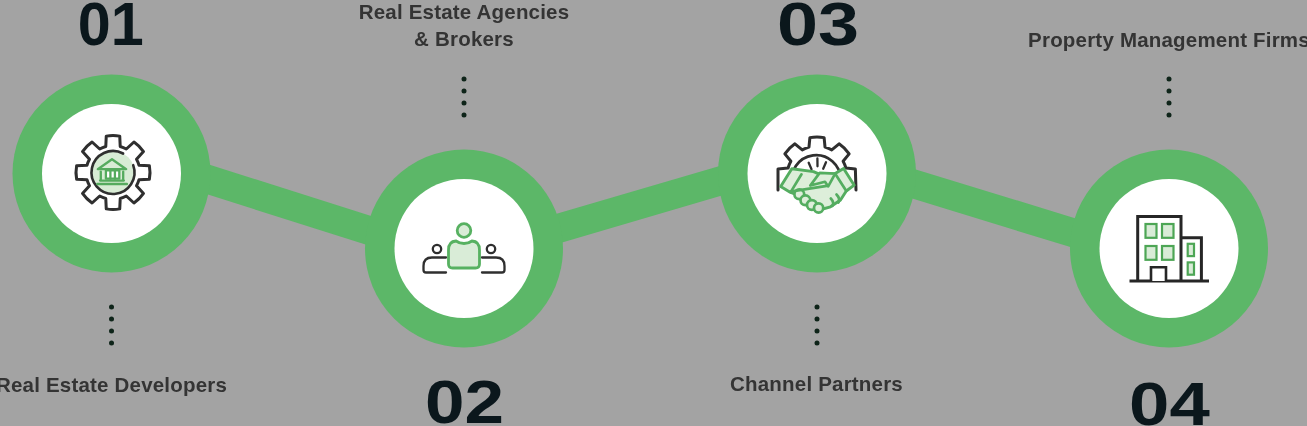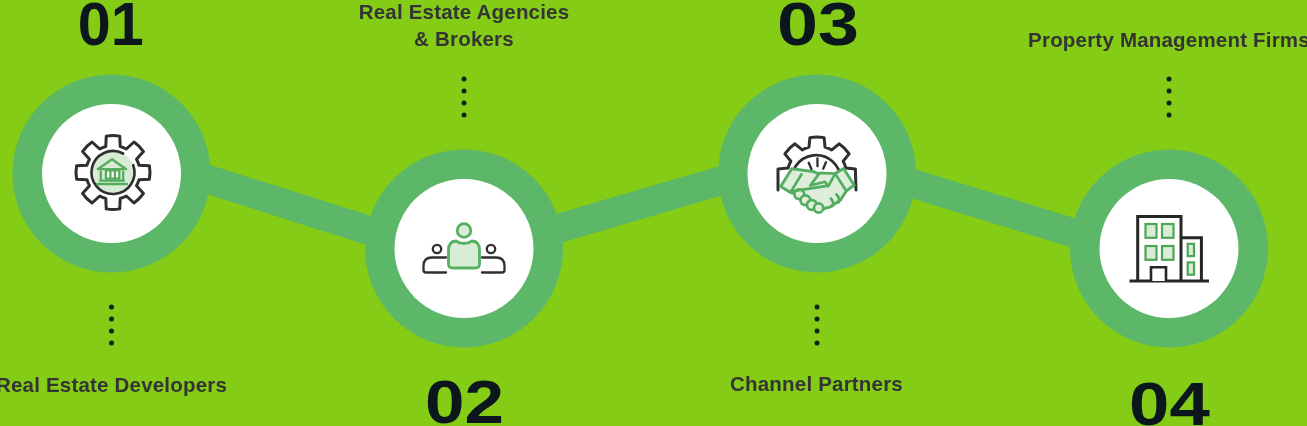--- a/index.html
+++ b/index.html
@@ -1,16 +1,16 @@
 <!DOCTYPE html>
 <html><head>
 <meta charset="utf-8">
 <style>
   html,body{margin:0;padding:0;background:#000;}
-  .stage{position:relative;width:1307px;height:426px;overflow:hidden;background:#84cc16;}
+  .stage{position:relative;width:1307px;height:426px;overflow:hidden;background:#a3a3a3;}
   svg{display:block;}
   text{font-family:"Liberation Sans", sans-serif;}
   .num{font-weight:bold;fill:#0b171c;font-size:62px;}
   .lbl{font-weight:bold;fill:#343434;font-size:20.5px;letter-spacing:0.2px;}
 </style>
 </head>
 <body>
 <div class="stage">
 <svg width="1307" height="426" viewBox="0 0 1307 426">
 

